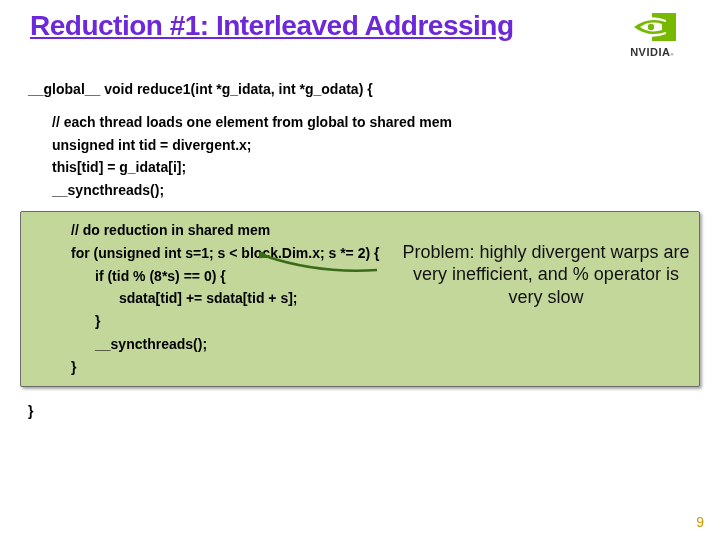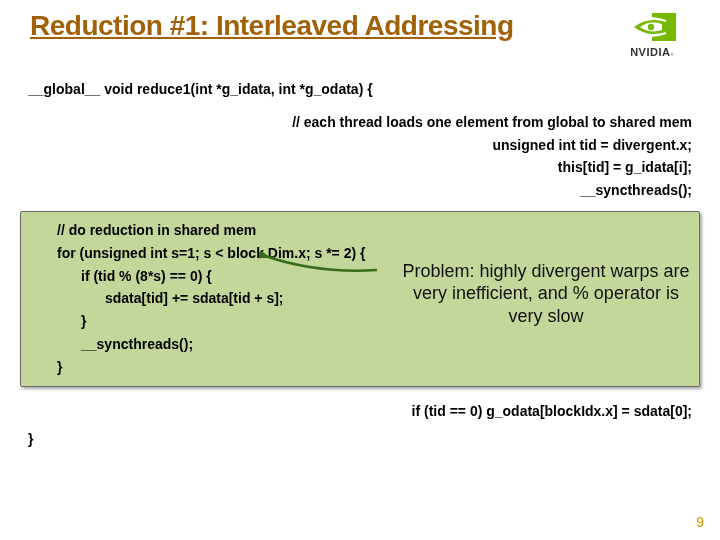--- a/index.html
+++ b/index.html
@@ -4,46 +4,46 @@
 <style>
   html, body { margin: 0; padding: 0; }
   body {
     width: 720px; height: 540px;
     background: #fff;
     font-family: Arial, Helvetica, sans-serif;
     position: relative; overflow: hidden;
   }
   .title {
     position: absolute; left: 30px; top: 10px; right: 125px;
-    font-size: 28px; font-weight: bold; color: #a16207;
+    font-size: 28px; font-weight: bold; color: #6d28d9;
     text-decoration: underline; letter-spacing: -0.5px;
   }
   .logo { position: absolute; top: 10px; right: 18px; width: 100px; text-align: center; }
   .logo svg { display: block; margin: 0 auto; }
   .logo-text { font-size: 11px; font-weight: bold; color: #333; margin-top: 2px; letter-spacing: 0.5px; }
   .logo-sub { font-size: 4px; color: #555; }
   .code {
     position: absolute; top: 75px; left: 22px; right: 22px;
     font-family: Arial, Helvetica, sans-serif;
     font-size: 14px; font-weight: bold; color: #000;
     line-height: 1.2;
   }
   .pre { white-space: pre; margin: 6px; font-family: inherit; }
   .ind1 { padding-left: 24px; }
-  .blk { margin-top: 16px; text-align: right; }
+  .blk { margin-top: 16px; }
   .highlight {
     background: #c4d79b;
     border: 1px solid #6b6b6b;
     border-radius: 2px;
     box-shadow: 2px 2px 3px rgba(0,0,0,0.35);
-    padding: 4px 6px; margin-top: 12px; margin-left: -2px; margin-right: -2px;
+    padding: 4px 20px; margin-top: 12px; margin-left: -2px; margin-right: -2px;
     position: relative;
   }
   .annotation {
-    position: absolute; right: 8px; top: 48px; width: 290px;
+    position: absolute; right: 8px; top: 29px; width: 290px;
     font-weight: normal; font-size: 18px; color: #111;
     line-height: 1.25; text-align: center;
   }
   .arrow {
     position: absolute;
     left: 238px; top: 40px;
     width: 120px; height: 22px;
     pointer-events: none;
   }
   .pagenum {
@@ -93,19 +93,18 @@
         <marker id="ah" markerWidth="10" markerHeight="8" refX="2" refY="4" orient="auto">
           <path d="M10 0 L0 4 L10 8 Z" fill="#3a6b18"></path>
         </marker>
       </defs>
       <path d="M118 18 Q60 22 6 4" fill="none" stroke="#3a6b18" stroke-width="2.5" marker-end="url(#ah)"></path>
     </svg>
     <div class="annotation">Problem: highly divergent warps are very inefficient, and % operator is very slow</div>
   </div>
 
   <div class="blk">
-    <div class="pre ind1">if (tid == 0) g_odata[blockIdx.x] = sdata[0];</div>
   </div>
 
   <div class="pre" style="margin-top:12px">}</div>
 </div>
 
 <div class="pagenum">9</div>
 
 </body></html>

